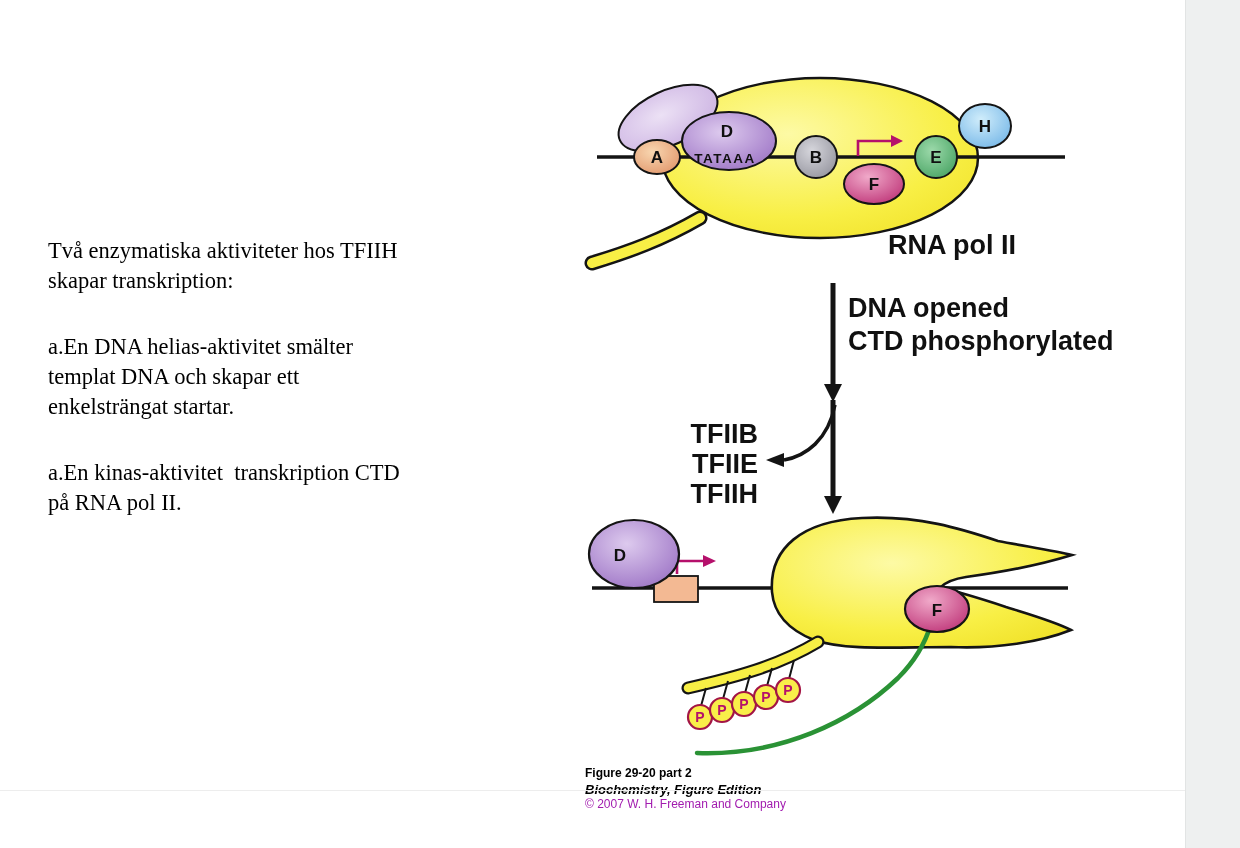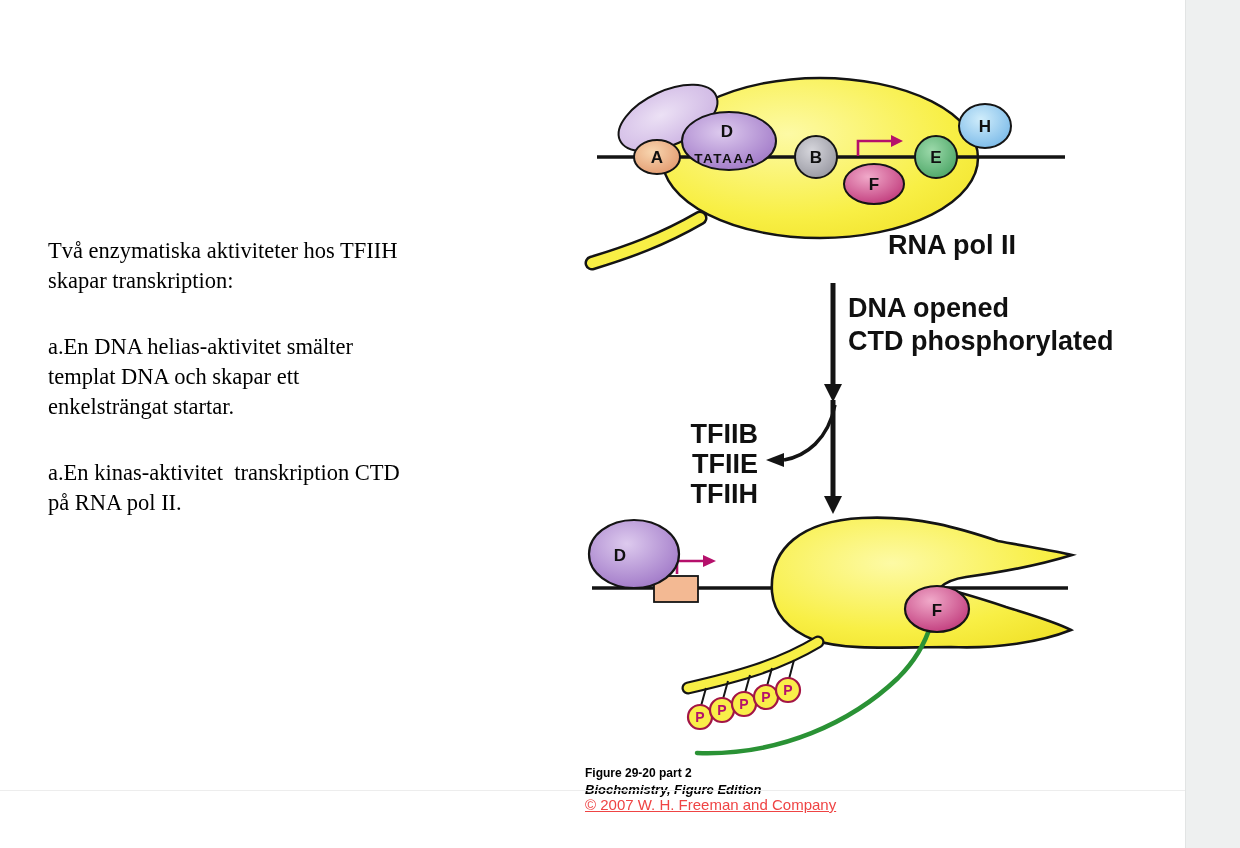--- a/index.html
+++ b/index.html
@@ -20,21 +20,21 @@
   }
   .left-text .para{margin:0 0 36px 0;}
   .left-text .tl{white-space:pre-wrap;}
   .diagram-svg{position:absolute;left:0;top:0;}
   .caption{
     position:absolute;left:585px;top:766px;color:#000;
     font-family:"Liberation Sans",sans-serif;line-height:15.5px;
   }
   .caption .c1{font-size:12px;font-weight:700;}
   .caption .c2{font-size:13px;font-weight:700;font-style:italic;}
-  .caption .c3{font-size:15px;font-weight:400;color:#ef4444;text-decoration:underline;}
+  .caption .c3{font-size:12px;font-weight:400;color:#a21caf;}
   
   text{font-family:"Liberation Sans",sans-serif;}
   .lbl{font-size:17px;font-weight:700;fill:#101010;}
   .lbl-sm{font-size:13.5px;font-weight:700;fill:#101010;letter-spacing:1.5px;}
   .big{font-size:27px;font-weight:700;fill:#101010;}
   .plbl{font-size:14px;font-weight:700;fill:#b5106b;}
 </style>
 </head>
 <body>
 

